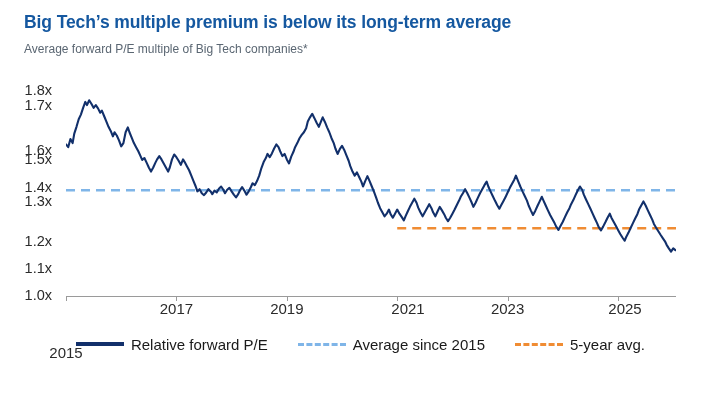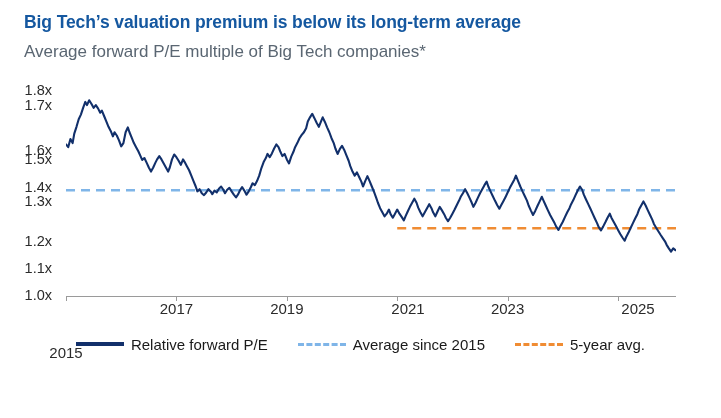--- a/index.html
+++ b/index.html
@@ -25,21 +25,21 @@
     font-size: 17.5px;
     color: #1558A0;
     font-weight: 600;
     letter-spacing: -0.1px;
     white-space: nowrap;
   }
   .subtitle {
     position: absolute;
     left: 24px;
     top: 42px;
-    font-size: 17px;
+    font-size: 12px;
     color: #5A6672;
     white-space: nowrap;
   }
   .chart-area {
     position: absolute;
     left: 0;
     top: 78px;
     width: 721px;
     height: 232px;
   }
@@ -150,21 +150,21 @@
     width: 673px;
     height: 1px;
     background: #ffffff;
   }
 </style>
 </head>
 <body>
 
 <div class="page">
 
-  <div class="title">Big Tech’s valuation premium is below its long-term average</div>
+  <div class="title">Big Tech’s multiple premium is below its long-term average</div>
   <div class="subtitle">Average forward P/E multiple of Big Tech companies*</div>
 
   <div class="chart-area">
     <div class="ylabels" id="ylabels">
         <div class="ytick" style="top: 0px; margin-top: 12px;">1.8x</div>
         <div class="ytick" style="top: 27.125px;">1.7x</div>
         <div class="ytick" style="top: 72px;">1.6x</div>
         <div class="ytick" style="top: 81.375px;">1.5x</div>
         <div class="ytick" style="top: 108.5px;">1.4x</div>
         <div class="ytick" style="top: 123px;">1.3x</div>
@@ -181,21 +181,21 @@
     </div>
   </div>
 
   <div class="xaxis-line"></div>
   <div class="xlabels" id="xlabels">
       <div class="xtick" style="left: 66px; margin-top: 44px;">2015</div>
       <div class="xtick" style="left: 176.407px;">2017</div>
       <div class="xtick" style="left: 286.814px;">2019</div>
       <div class="xtick" style="left: 408px;">2021</div>
       <div class="xtick" style="left: 507.629px;">2023</div>
-      <div class="xtick" style="left: 638px;">2025</div>
+      <div class="xtick" style="left: 625px;">2025</div>
     </div>
 
   <div class="legend" id="legend">
       <div class="legend-item">
         <span class="legend-swatch sw-solid"></span>
         <span class="legend-label">Relative forward P/E</span>
       </div>
       <div class="legend-item">
         <span class="legend-swatch sw-dash-blue"></span>
         <span class="legend-label">Average since 2015</span>

